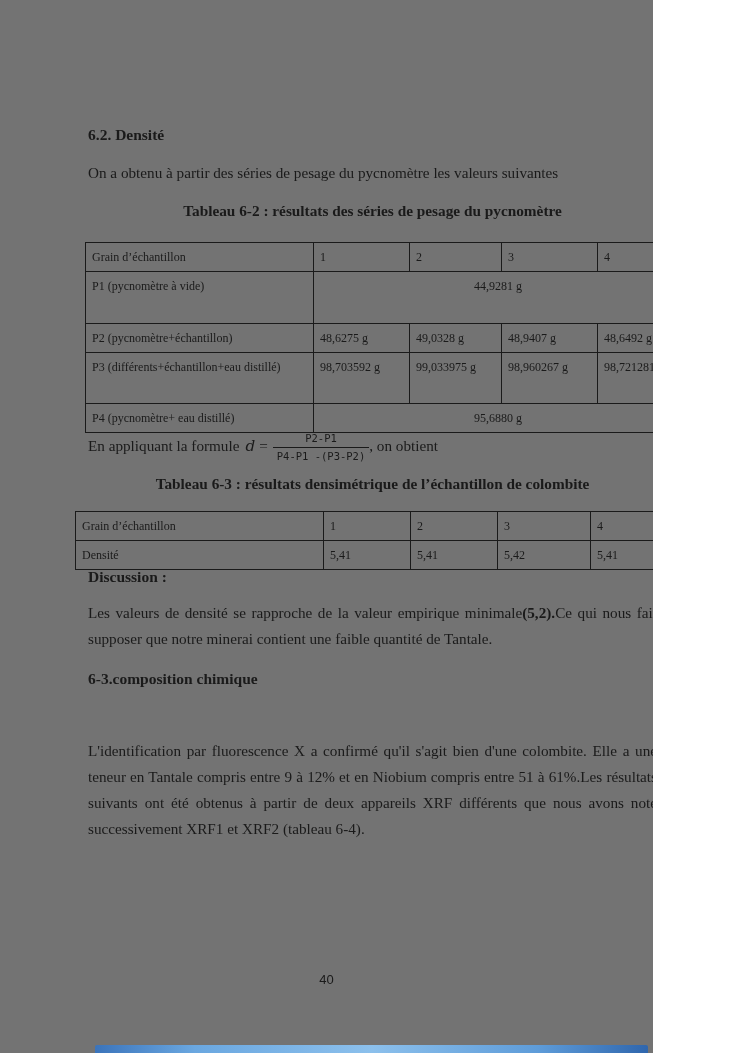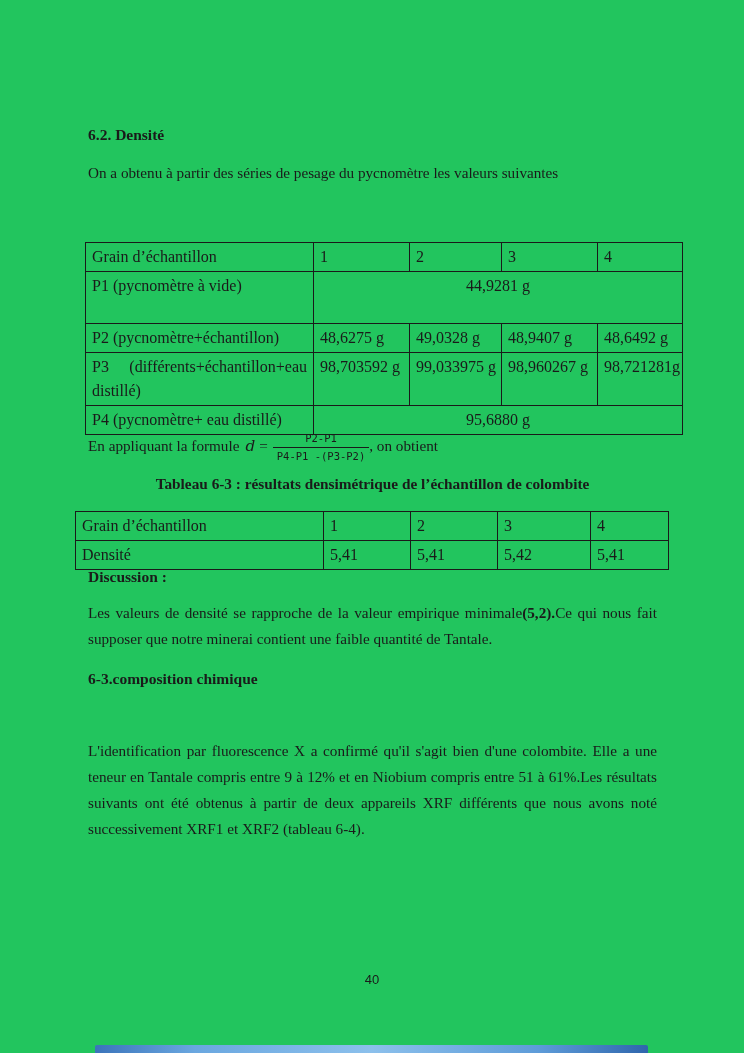--- a/index.html
+++ b/index.html
@@ -4,44 +4,44 @@
 <style>
   html,body{margin:0;padding:0;}
   body{
     background:#ffffff;
     font-family:"Liberation Serif", serif;
     color:#1a1a1a;
     -webkit-font-smoothing:antialiased;
   }
   .page{
     position:relative;
-    width:744px;
+    width:653px;
     height:1053px;
-    background:#22c55e;
+    background:#737373;
     overflow:hidden;
   }
   .abs{position:absolute;}
   .heading{
     font-weight:bold;
     font-size:15.5px;
   }
   .bodytext{
     font-size:15.2px;
     line-height:26px;
   }
   .just{text-align:justify;}
   .caption{
     font-weight:bold;
     font-size:15.3px;
     text-align:center;
   }
   table.doc{
     border-collapse:collapse;
     table-layout:fixed;
-    font-size:16px;
+    font-size:12px;
   }
   table.doc td{
     border:1px solid #1a1a1a;
     vertical-align:top;
     padding:2px 6px;
     line-height:24px;
     overflow:hidden;
     white-space:nowrap;
   }
   table.doc td.wrap{white-space:normal;}
@@ -86,20 +86,21 @@
 </style>
 </head>
 <body>
 
 <div class="page">
 
   <div class="abs heading" style="left:88px;top:126px;">6.2. Densité</div>
 
   <div class="abs bodytext" style="left:88px;top:160px;width:569px;">On a obtenu  à partir des séries de pesage du pycnomètre les valeurs suivantes</div>
 
+  <div class="abs caption" style="left:88px;top:202px;width:569px;">Tableau 6-2 : résultats des séries de pesage du pycnomètre</div>
 
   <table class="doc abs" style="left:85px;top:242px;width:597px;">
     <colgroup>
       <col style="width:228px">
         <col style="width:96px">
         <col style="width:92px">
         <col style="width:96px">
         <col style="width:85px">
     </colgroup>
     <tbody>

